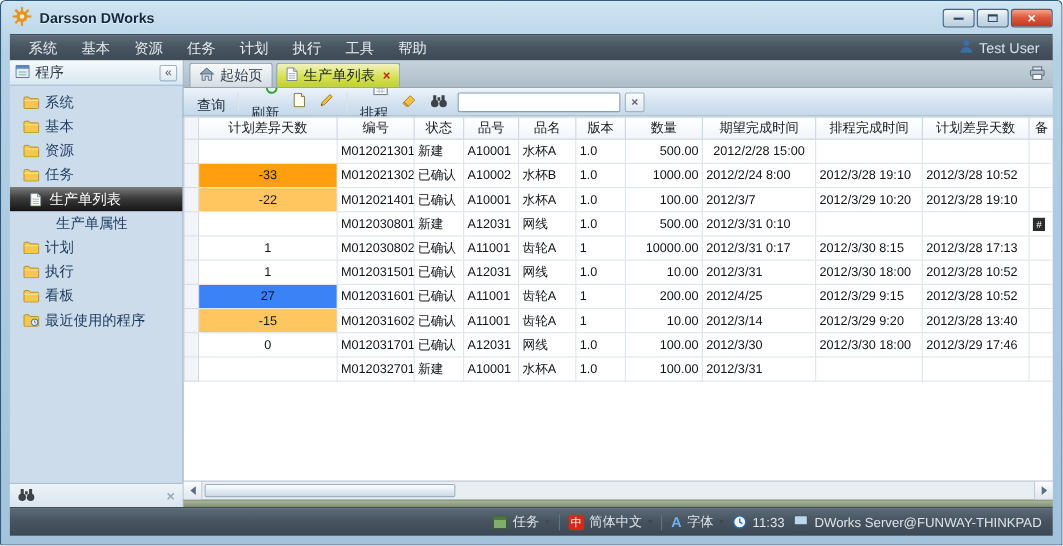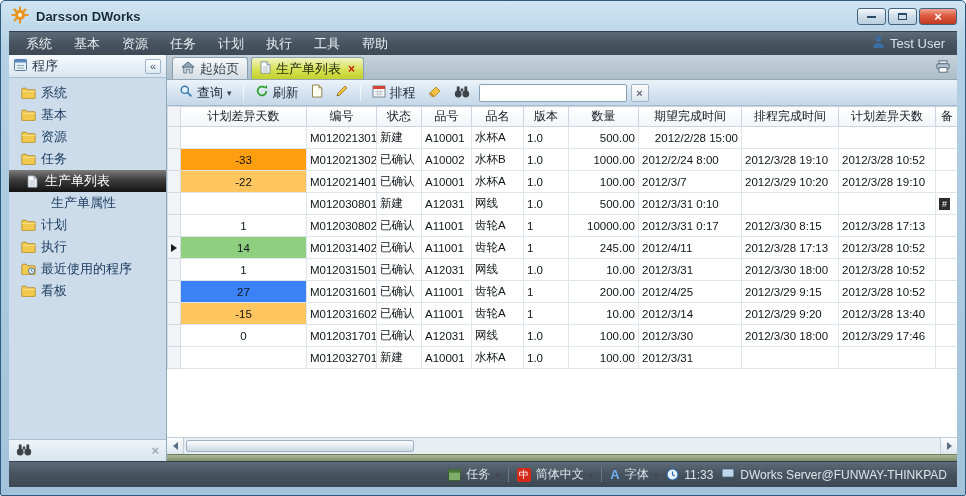--- a/index.html
+++ b/index.html
@@ -60,21 +60,21 @@
   .tab { height:22px; display:flex; align-items:center; gap:5px; padding:0 8px; margin-right:3px;
     border:1px solid #8aa0b0; border-bottom:none; border-radius:3px 3px 0 0; font-size:13px; }
   .tab.inactive { background:linear-gradient(#f8fafb,#d4dde3); color:#333f49; }
   .tab.active { background:linear-gradient(#f0f3c2,#d5e04e 60%,#c2d02e); color:#1f2a10; }
   .tab-close { color:#c22210; font-weight:bold; font-size:12px; margin-left:2px; }
   .tabbar-right { position:absolute; right:7px; top:5px; display:flex; gap:4px; }
 
   
   .toolbar { height:26px; flex:none; background:linear-gradient(#ecf3fa,#d2e1ef 60%,#c6d8e9);
     border-bottom:1px solid #a4b9cb; display:flex; align-items:center; gap:2px; padding:0 7px; color:#22303c; font-size:13px; }
-  .tool-btn { display:flex; align-items:center; gap:4px; padding:2px 5px; border-radius:3px; }
+  .tool-btn { display:flex; align-items:flex-end; gap:4px; padding:2px 5px; border-radius:3px;flex-direction:column; }
   .tool-sep { width:1px; height:17px; background:#a9bccd; border-right:1px solid #f0f6fa; margin:0 4px; }
   .caret { font-size:9px; color:#445; }
   .search-input { width:148px; height:18px; border:1px solid #86a0b6; border-radius:2px; font-size:12px; padding:0 4px; margin-left:2px; }
   .clear-btn { width:18px; height:18px; display:flex; align-items:center; justify-content:center;
     border:1px solid #a0b4c6; border-radius:2px; background:linear-gradient(#fdfdfd,#dde7ef); color:#667; font-weight:bold; font-size:11px; margin-left:2px; }
 
   
   .grid-area { flex:1; background:#fff; overflow:hidden; }
   table.grid { border-collapse:collapse; table-layout:fixed; width:791px; font-size:11.5px; color:#101418; }
   table.grid th { height:20px; font-weight:normal; text-align:center; white-space:nowrap; overflow:hidden;
@@ -246,34 +246,34 @@
                 <path d="M0.8 2.2 C0.8 1.6 1.2 1.2 1.8 1.2 h3.4 l1.2 1.5 h6.8 c0.6 0 1 0.4 1 1 v7 c0 0.6 -0.4 1 -1 1 h-11.4 c-0.6 0 -1 -0.4 -1 -1 Z" fill="#f2c94c" stroke="#ab8526" stroke-width="0.8"></path>
                 <path d="M1.2 4.4 h13" stroke="#f9e08a" stroke-width="1"></path>
               </svg>
             </span>
             <span>执行</span>
           </div>
           <div class="side-item lvl0">
             <span class="side-icon">
               <svg width="15" height="12" viewBox="0 0 15 12">
                 <path d="M0.8 2.2 C0.8 1.6 1.2 1.2 1.8 1.2 h3.4 l1.2 1.5 h6.8 c0.6 0 1 0.4 1 1 v7 c0 0.6 -0.4 1 -1 1 h-11.4 c-0.6 0 -1 -0.4 -1 -1 Z" fill="#f2c94c" stroke="#ab8526" stroke-width="0.8"></path>
+                <path d="M1.2 4.4 h13" stroke="#f9e08a" stroke-width="1"></path>
+              </svg>
+            </span>
+            <span>看板</span>
+          </div>
+          <div class="side-item lvl0">
+            <span class="side-icon">
+              <svg width="15" height="12" viewBox="0 0 15 12">
+                <path d="M0.8 2.2 C0.8 1.6 1.2 1.2 1.8 1.2 h3.4 l1.2 1.5 h6.8 c0.6 0 1 0.4 1 1 v7 c0 0.6 -0.4 1 -1 1 h-11.4 c-0.6 0 -1 -0.4 -1 -1 Z" fill="#f2c94c" stroke="#ab8526" stroke-width="0.8"></path>
                 <circle cx="10.5" cy="8" r="3" fill="#eaf2fa" stroke="#33689c" stroke-width="0.9"></circle>
                 <path d="M10.5 6.4 v1.7 l1.2 0.7" stroke="#33689c" stroke-width="0.9" fill="none"></path>
               </svg>
             </span>
             <span>最近使用的程序</span>
-          </div>
-          <div class="side-item lvl0">
-            <span class="side-icon">
-              <svg width="15" height="12" viewBox="0 0 15 12">
-                <path d="M0.8 2.2 C0.8 1.6 1.2 1.2 1.8 1.2 h3.4 l1.2 1.5 h6.8 c0.6 0 1 0.4 1 1 v7 c0 0.6 -0.4 1 -1 1 h-11.4 c-0.6 0 -1 -0.4 -1 -1 Z" fill="#f2c94c" stroke="#ab8526" stroke-width="0.8"></path>
-                <path d="M1.2 4.4 h13" stroke="#f9e08a" stroke-width="1"></path>
-              </svg>
-            </span>
-            <span>看板</span>
           </div>
         </div>
       <div class="sidebar-footer">
         <span>
           <svg width="16" height="13" viewBox="0 0 16 13">
               <circle cx="4.2" cy="9" r="3.4" fill="#3c4248"></circle>
               <circle cx="11.8" cy="9" r="3.4" fill="#3c4248"></circle>
               <path d="M2.8 1.5 h2.8 v5 h-2.8 z M10.4 1.5 h2.8 v5 h-2.8 z M6.8 3.5 h2.4 v3 h-2.4 z" fill="#3c4248"></path>
             </svg>
         </span>
@@ -421,21 +421,21 @@
             <tbody>
               <tr>
                 <td class="sel"></td>
                 <td style="text-align: center;"></td>
                 <td style="text-align: left;">M012021301</td>
                 <td style="text-align: left;">新建</td>
                 <td style="text-align: left;">A10001</td>
                 <td style="text-align: left;">水杯A</td>
                 <td style="text-align: left;">1.0</td>
                 <td style="text-align: right;">500.00</td>
-                <td style="text-align: right;">2012/2/28 15:00</td>
+                <td style="text-align: center;">2012/2/28 15:00</td>
                 <td style="text-align: left;"></td>
                 <td style="text-align: left;"></td>
                 <td style="text-align: left;"></td>
               </tr>
               <tr>
                 <td class="sel"></td>
                 <td style="text-align: center; background: rgb(255, 158, 14);">-33</td>
                 <td style="text-align: left;">M012021302</td>
                 <td style="text-align: left;">已确认</td>
                 <td style="text-align: left;">A10002</td>
@@ -483,34 +483,20 @@
                 <td style="text-align: left;">A11001</td>
                 <td style="text-align: left;">齿轮A</td>
                 <td style="text-align: left;">1</td>
                 <td style="text-align: right;">10000.00</td>
                 <td style="text-align: left;">2012/3/31 0:17</td>
                 <td style="text-align: left;">2012/3/30 8:15</td>
                 <td style="text-align: left;">2012/3/28 17:13</td>
                 <td style="text-align: left;"></td>
               </tr>
               <tr>
-                <td class="sel"><span class="cur-arrow"></span></td>
-                <td style="text-align: center; background: rgb(142, 208, 128);">14</td>
-                <td style="text-align: left;">M012031402</td>
-                <td style="text-align: left;">已确认</td>
-                <td style="text-align: left;">A11001</td>
-                <td style="text-align: left;">齿轮A</td>
-                <td style="text-align: left;">1</td>
-                <td style="text-align: right;">245.00</td>
-                <td style="text-align: left;">2012/4/11</td>
-                <td style="text-align: left;">2012/3/28 17:13</td>
-                <td style="text-align: left;">2012/3/28 10:52</td>
-                <td style="text-align: left;"></td>
-              </tr>
-              <tr>
                 <td class="sel"></td>
                 <td style="text-align: center;">1</td>
                 <td style="text-align: left;">M012031501</td>
                 <td style="text-align: left;">已确认</td>
                 <td style="text-align: left;">A12031</td>
                 <td style="text-align: left;">网线</td>
                 <td style="text-align: left;">1.0</td>
                 <td style="text-align: right;">10.00</td>
                 <td style="text-align: left;">2012/3/31</td>
                 <td style="text-align: left;">2012/3/30 18:00</td>

